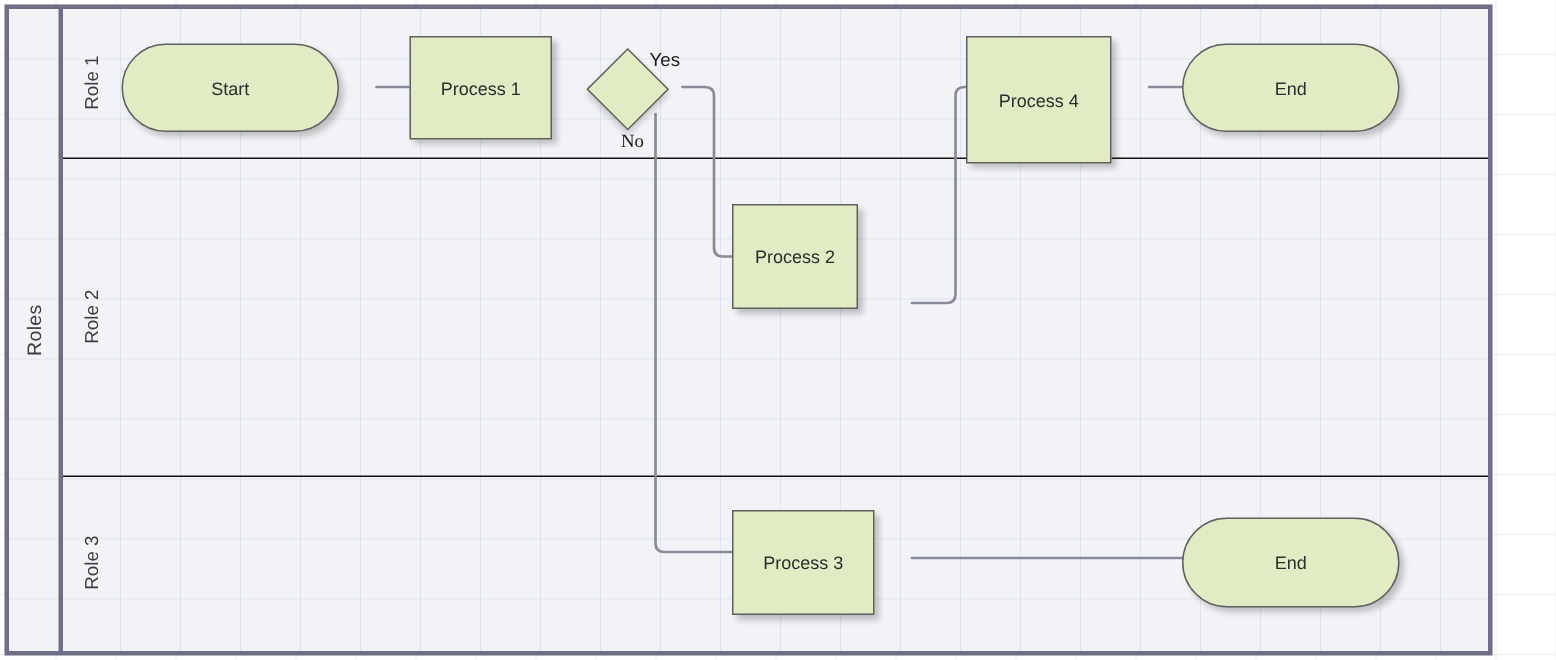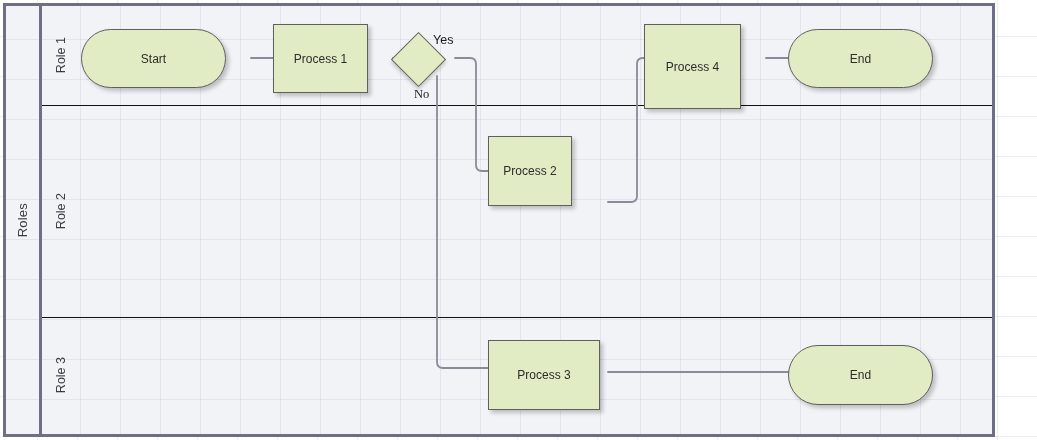--- a/index.html
+++ b/index.html
@@ -158,21 +158,21 @@
     </div>
 
     <div class="node terminator" style="left:782px;top:23px;width:145px;height:59px;">
       <span>End</span>
     </div>
 
     <div class="node task" style="left:482px;top:130px;width:84px;height:70px;">
       <span>Process 2</span>
     </div>
 
-    <div class="node task" style="left:482px;top:334px;width:112px;height:70px;">
+    <div class="node task" style="left:482px;top:334px;width:95px;height:70px;">
       <span>Process 3</span>
     </div>
 
     <div class="node terminator" style="left:782px;top:339px;width:145px;height:60px;">
       <span>End</span>
     </div>
 
     <div class="edge-label" style="left:427px;top:27px;">
       <span>Yes</span>
     </div>

